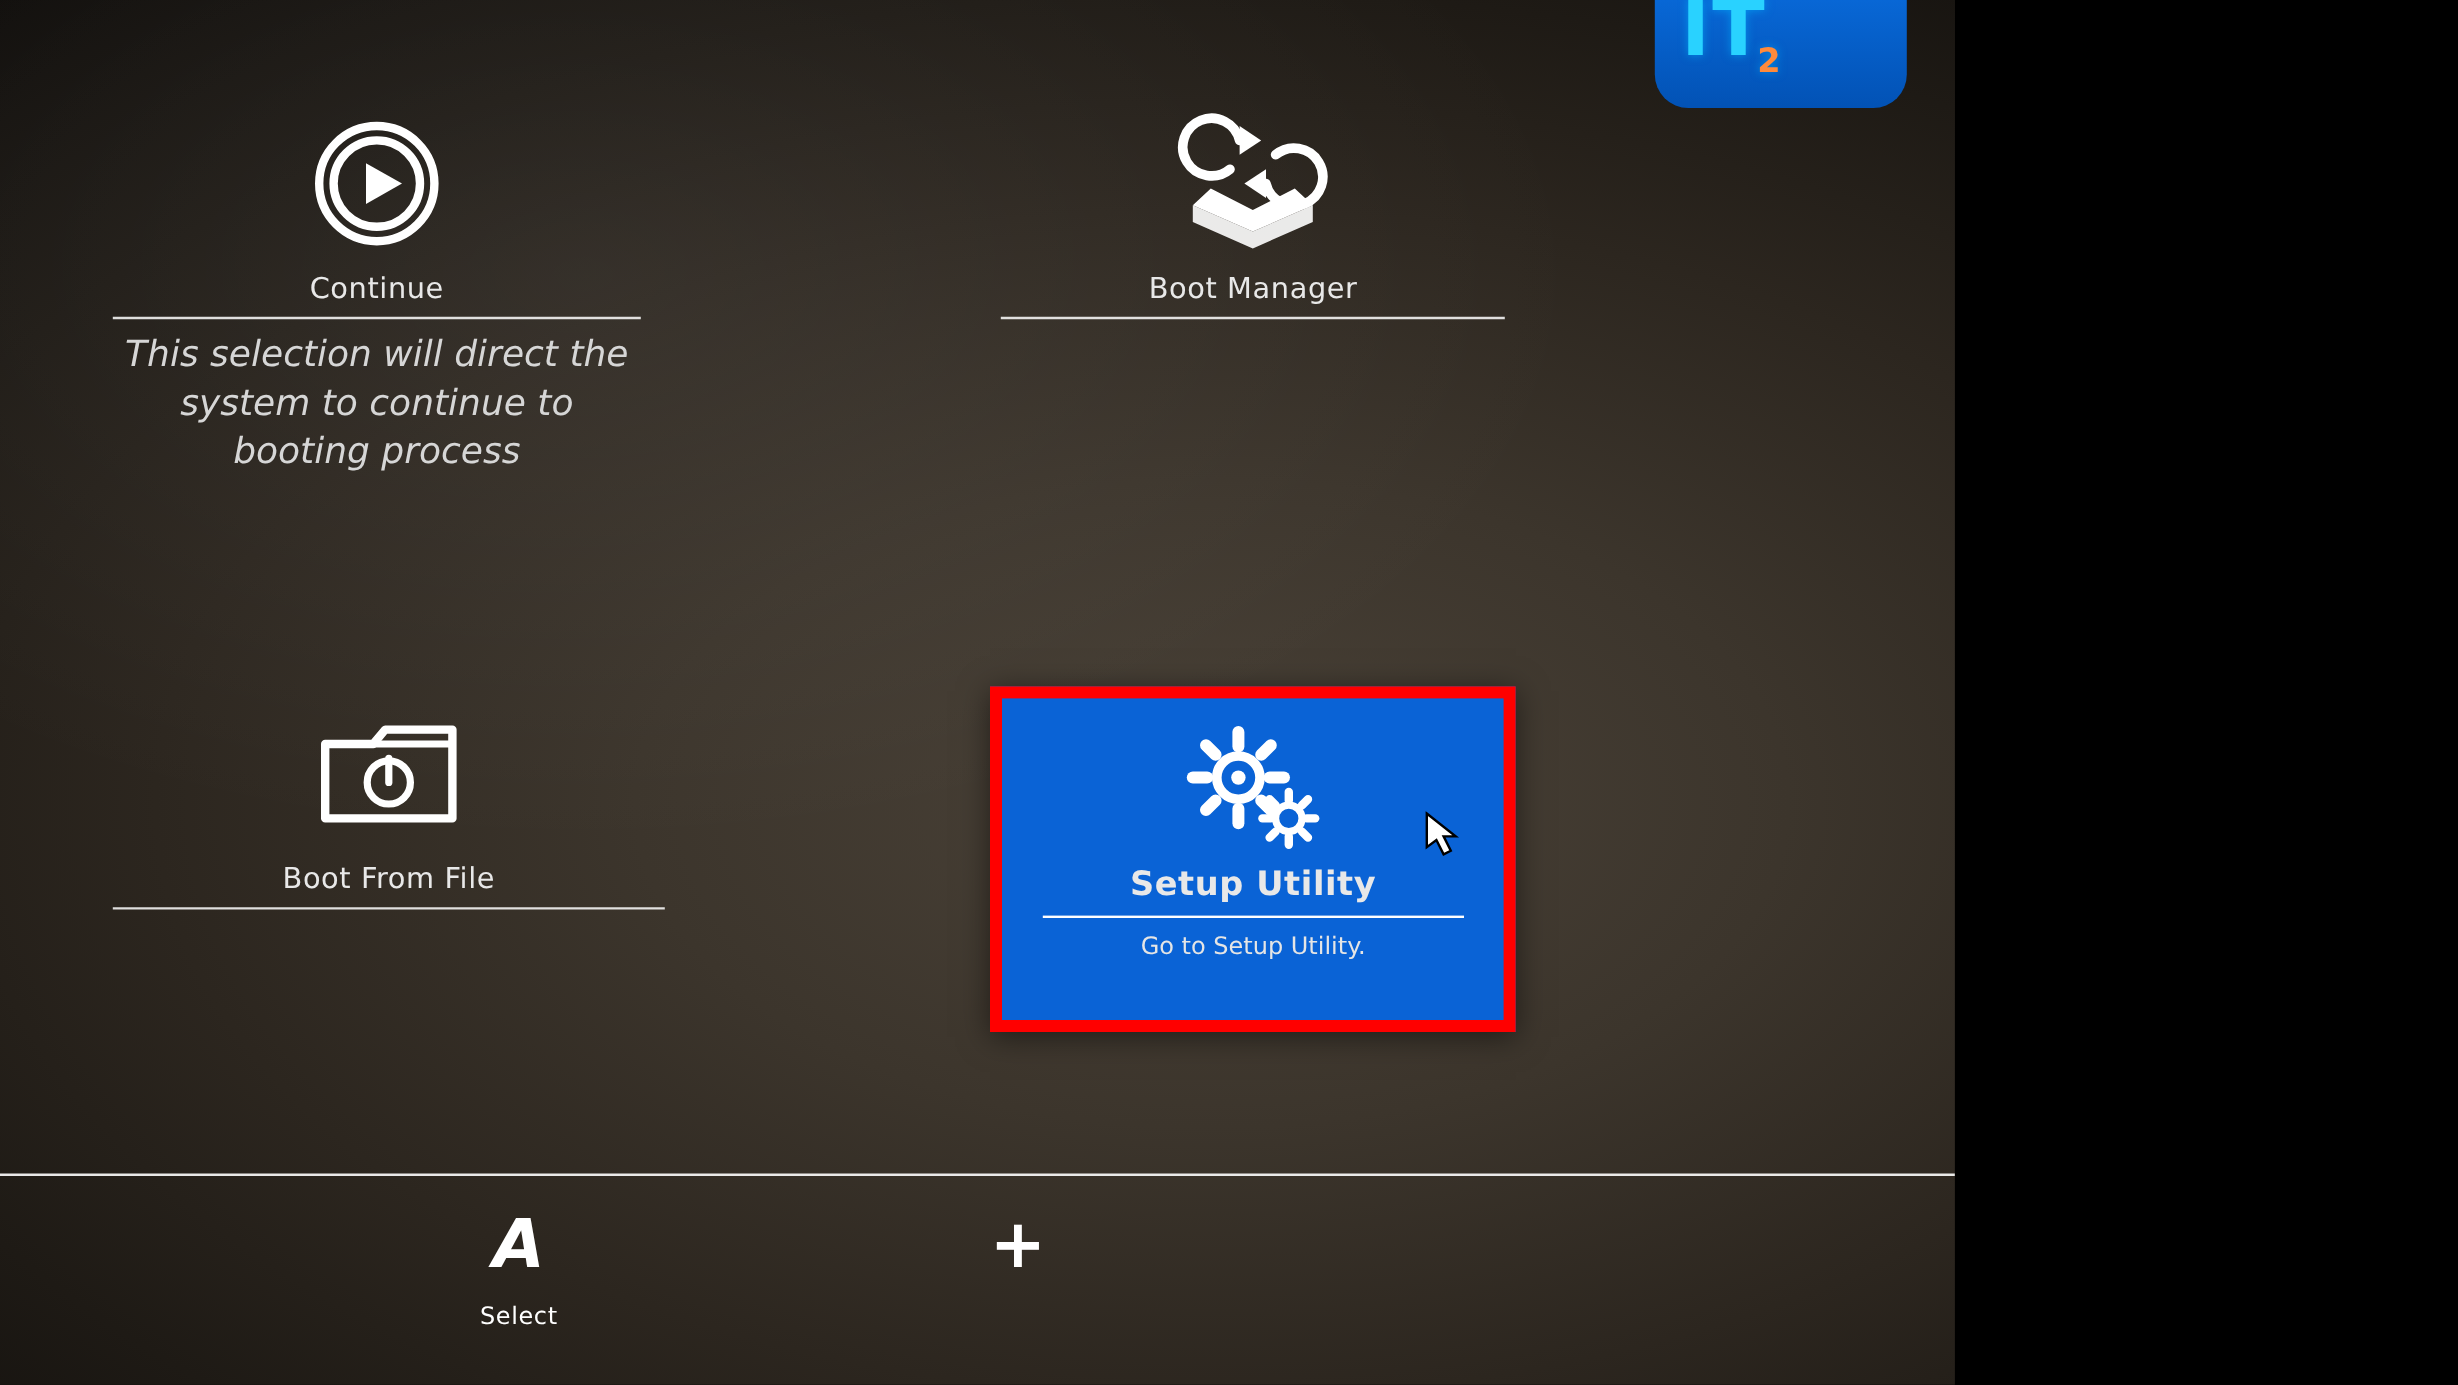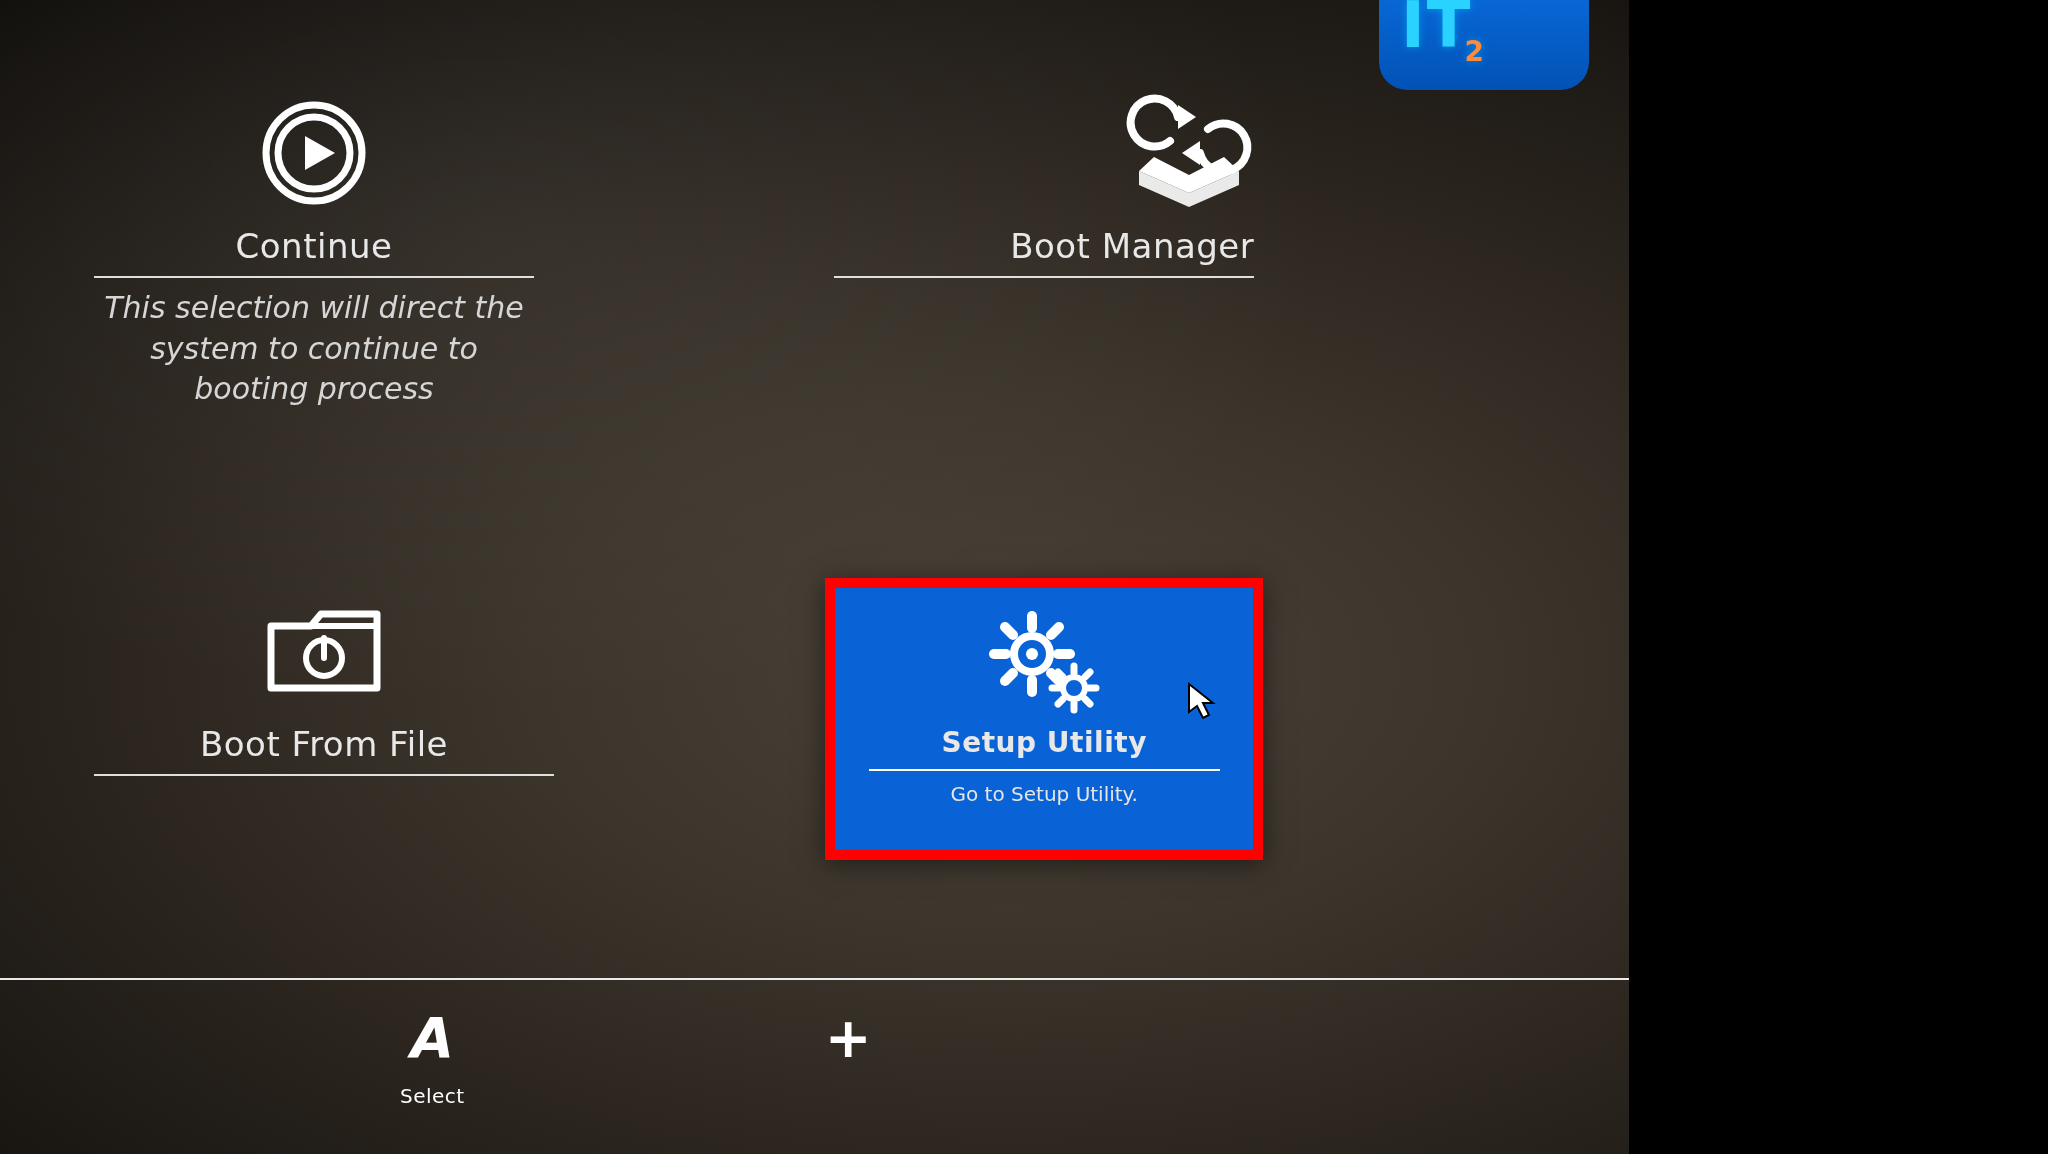--- a/index.html
+++ b/index.html
@@ -81,21 +81,21 @@
 
   .tile .icon-wrap {
     height: 130px;
     display: flex;
     align-items: center;
     justify-content: center;
     margin-bottom: 8px;
   }
 
   .tile .title {
-    font-size: 34px;
+    font-size: 24px;
     font-weight: 400;
     margin-bottom: 10px;
     text-align: center;
     letter-spacing: 0.5px;
   }
 
   .tile hr.rule {
     border: none;
     border-top: 2px solid rgba(255,255,255,0.85);
     width: 100%;
@@ -194,21 +194,21 @@
           <circle cx="55" cy="55" r="48" stroke-width="7"></circle>
           <circle cx="55" cy="55" r="36" stroke-width="7"></circle>
           <polygon points="46,38 46,72 76,55" fill="#ffffff" stroke="none"></polygon>
         </svg>
       </div>
       <div class="title">Continue</div>
       <hr class="rule">
       <div class="desc">This selection will direct the system to continue to booting process</div>
     </div>
 
-    <div class="tile" style="width:420px; justify-self:center;align-items:flex-end;">
+    <div class="tile" style="width:420px; justify-self:center;">
       <div class="icon-wrap">
         <svg width="130" height="120" viewBox="0 0 130 120">
 
           <path d="M15 78 L65 100 L115 78 L100 64 L65 82 L30 64 Z" fill="#ffffff" stroke="none"></path>
           <path d="M15 78 L65 100 L115 78 L115 92 L65 114 L15 92 Z" fill="#ffffff" stroke="none" opacity="0.9"></path>
 
           <path d="M46 48 A24 24 0 1 1 54 24" stroke-width="8" stroke-linecap="round"></path>
           <polygon points="54,12 72,24 54,36" fill="#ffffff" stroke="none"></polygon>
           <path d="M84 36 A24 24 0 1 1 76 60" stroke-width="8" stroke-linecap="round"></path>
           <polygon points="76,72 58,60 76,48" fill="#ffffff" stroke="none"></polygon>

